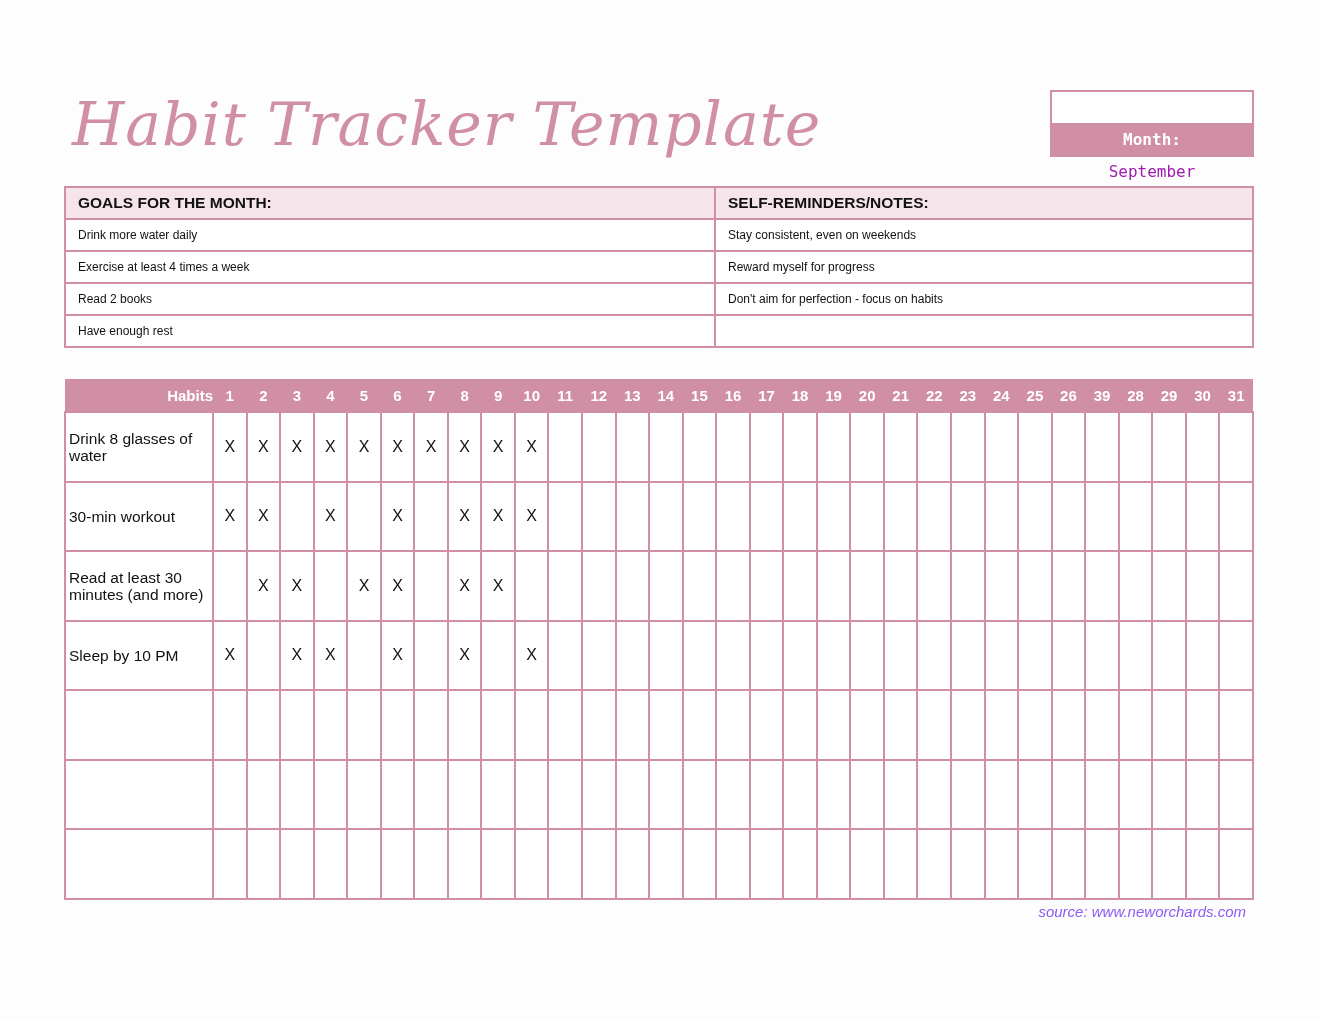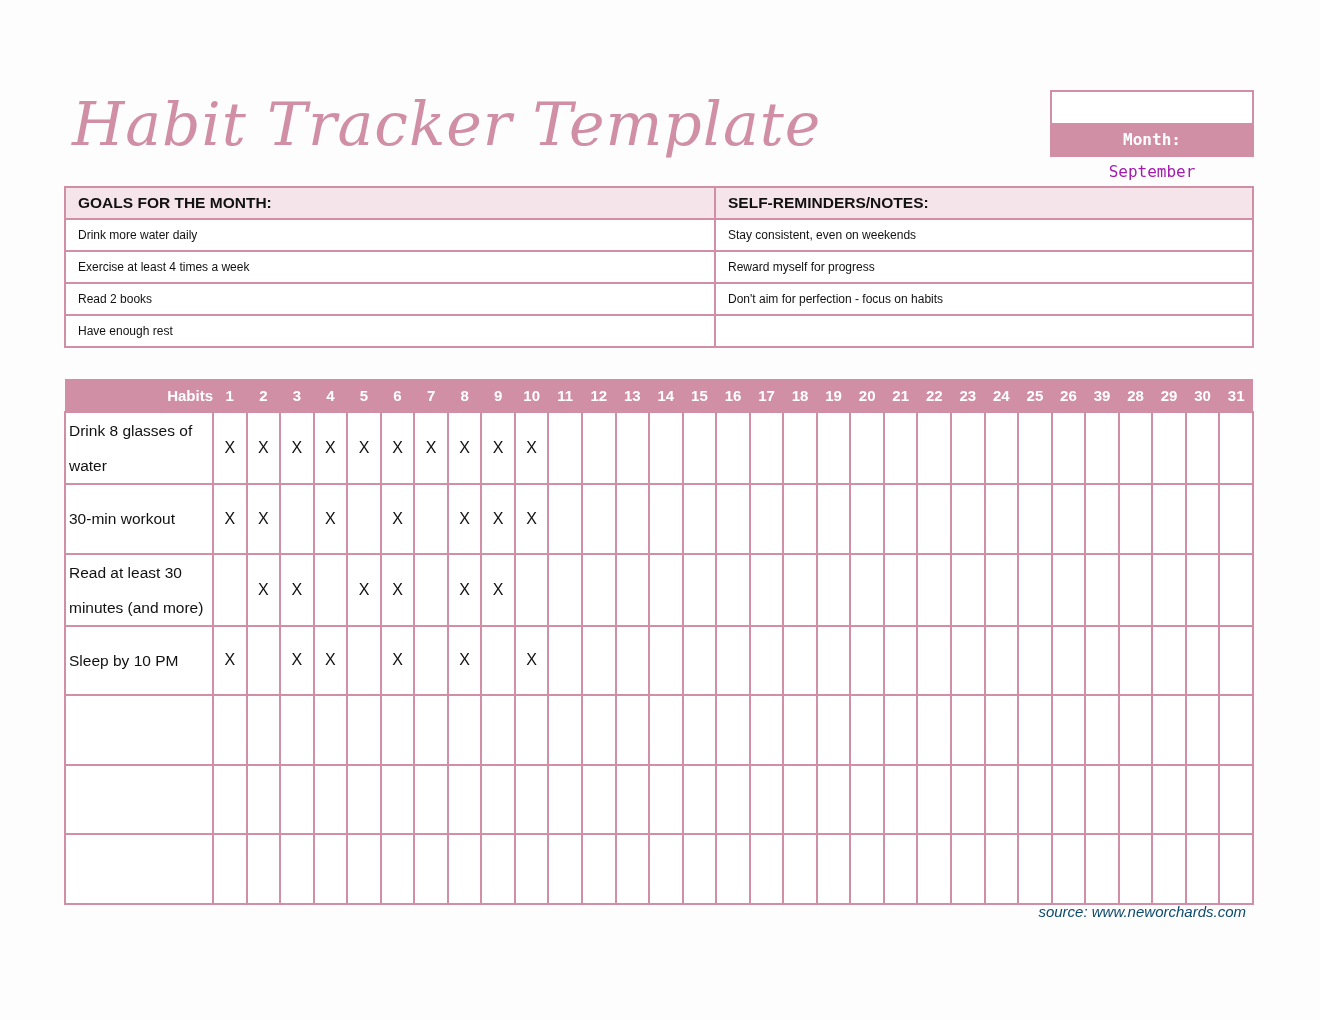--- a/index.html
+++ b/index.html
@@ -46,27 +46,27 @@
   .tracker th {
     background: #d08fa5; color: #fff; font-weight: bold; font-size: 15px;
     height: 33px; text-align: center; border: none;
   }
   .tracker th.habit-col { text-align: right; padding-left: 4px; width: 148px; }
   .tracker td {
     border: 2px solid #d08fa5; height: 69.5px; background: #fff;
     text-align: center; font-size: 16px; color: #111;
   }
   .tracker td.habit-name {
-    text-align: left; padding-left: 3px; font-size: 15.5px; line-height: 35px;
+    text-align: left; padding-left: 3px; font-size: 15.5px; line-height: 17px;
     overflow: hidden; vertical-align: middle;
   }
 
   .source {
     position: absolute; right: 74px; top: 903px;
-    font-style: italic; color: #0c4a6e; font-size: 15px;
+    font-style: italic; color: #8b5cf6; font-size: 15px;
   }
 </style>
 </head>
 <body>
 
 <div class="title">Habit Tracker Template</div>
 
 <div class="month-box">
   <div class="label">Month:</div>
   <div class="value">September</div>

